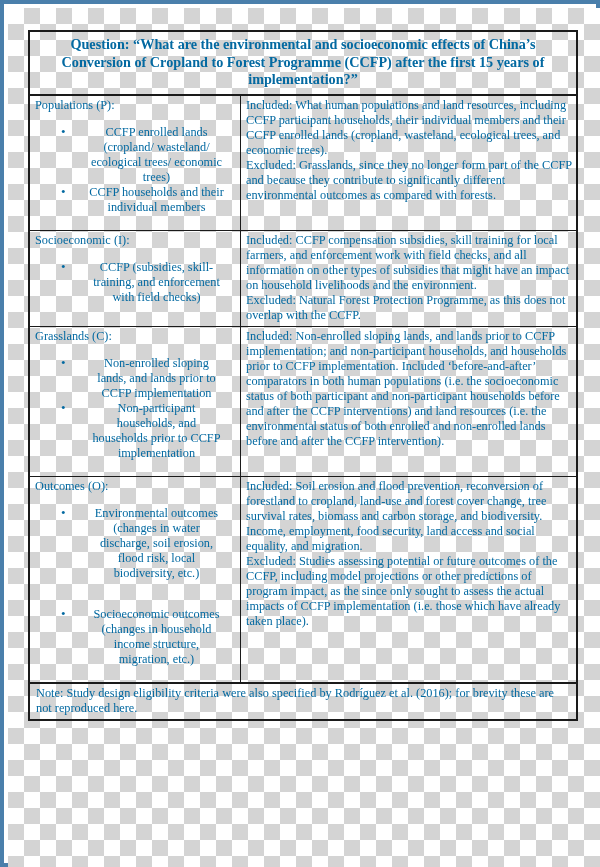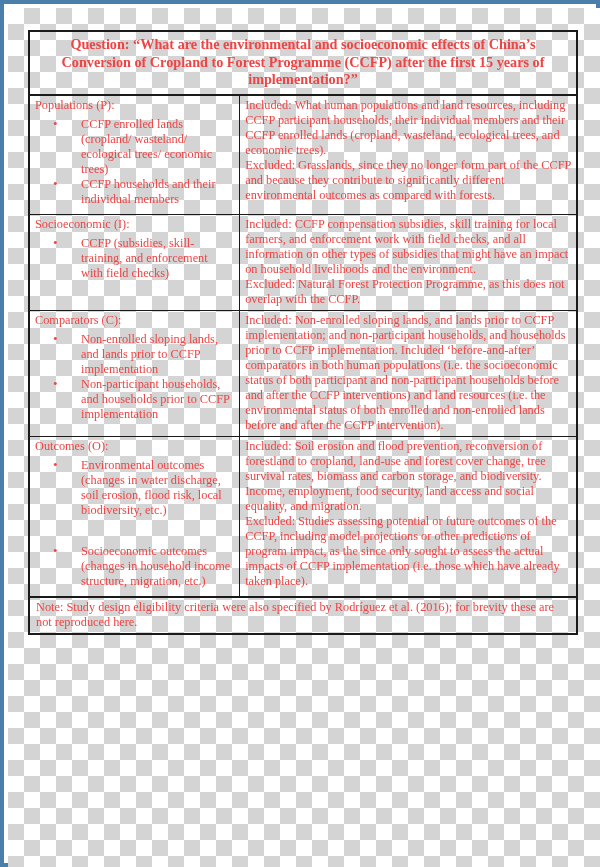--- a/index.html
+++ b/index.html
@@ -43,21 +43,21 @@
 
   
   #criteria-table {
     position: absolute;
     left: 24px;
     top: 26px;
     width: 550px;
     border-collapse: collapse;
     border: 2px solid #1a1a1a;
     background: transparent;
-    color: #ef4444;
+    color: #0369a1;
     font-size: 12.3px;
     line-height: 1.22;
   }
   #criteria-table td {
     border: 1px solid #1a1a1a;
     vertical-align: top;
     padding: 2px 4px 3px 5px;
     background: transparent;
   }
 
@@ -81,22 +81,23 @@
   .section-row > td {
     border-top: 2px solid #1a1a1a;
   }
 
   .elem-label {
     margin: 0 0 4px 0;
   }
 
   ul.bullets {
     list-style: none;
-    margin: 4px;
+    margin: 12px;
     padding: 0;
+    text-align: center;
   }
   ul.bullets > li {
     position: relative;
     padding-left: 42px;
     margin-bottom: 0;
   }
   ul.bullets > li::before {
     content: "\2022";
     position: absolute;
     left: 14px;
@@ -149,21 +150,21 @@
             <li>CCFP (subsidies, skill-training, and enforcement with field checks)</li>
           </ul>
         </td>
         <td class="col-right">
           <p class="para tight">Included: CCFP compensation subsidies, skill training for local farmers, and enforcement work with field checks, and all information on other types of subsidies that might have an impact on household livelihoods and the environment.</p>
           <p class="para tight">Excluded: Natural Forest Protection Programme, as this does not overlap with the CCFP.</p>
         </td>
       </tr>
       <tr class="section-row">
         <td class="col-left">
-          <p class="elem-label">Comparators (C):</p>
+          <p class="elem-label">Grasslands (C):</p>
           <ul class="bullets">
             <li>Non-enrolled sloping lands, and lands prior to CCFP implementation</li>
             <li>Non-participant households, and households prior to CCFP implementation</li>
           </ul>
         </td>
         <td class="col-right">
           <p class="para">Included: Non-enrolled sloping lands, and lands prior to CCFP implementation; and non-participant households, and households prior to CCFP implementation. Included ‘before-and-after’ comparators in both human populations (i.e. the socioeconomic status of both participant and non-participant households before and after the CCFP interventions) and land resources (i.e. the environmental status of both enrolled and non-enrolled lands before and after the CCFP intervention).</p>
         </td>
       </tr>
       <tr class="section-row">

